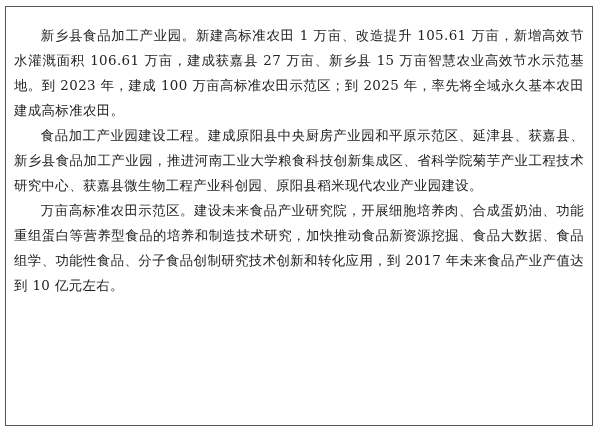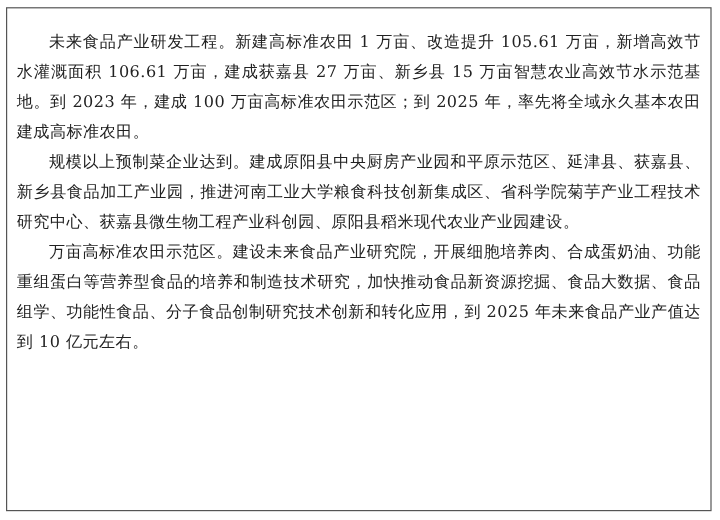--- a/index.html
+++ b/index.html
@@ -14,17 +14,17 @@
   .title .num { margin-left: 3px; margin-right: 12px; font-weight: normal; }
   .content { padding: 16px 8px 0 8px; }
   .para { font-size: 13.4px; line-height: 25px; text-indent: 2em; margin: 0;
           text-align: justify; letter-spacing: 0.4px; }
 </style>
 </head>
 <body>
 
 <div class="box">
   <div class="content">
-    <p class="para"><span>未来食品产业研发工程。</span><span>新建高标准农田 1 万亩、改造提升 105.61 万亩，新增高效节水灌溉面积 106.61 万亩，建成获嘉县 27 万亩、新乡县 15 万亩智慧农业高效节水示范基地。到 2023 年，建成 100 万亩高标准农田示范区；到 2025 年，率先将全域永久基本农田建成高标准农田。</span></p>
-    <p class="para"><span>规模以上预制菜企业达到。</span><span>建成原阳县中央厨房产业园和平原示范区、延津县、获嘉县、新乡县食品加工产业园，推进河南工业大学粮食科技创新集成区、省科学院菊芋产业工程技术研究中心、获嘉县微生物工程产业科创园、原阳县稻米现代农业产业园建设。</span></p>
-    <p class="para"><span>万亩高标准农田示范区。</span><span>建设未来食品产业研究院，开展细胞培养肉、合成蛋奶油、功能重组蛋白等营养型食品的培养和制造技术研究，加快推动食品新资源挖掘、食品大数据、食品组学、功能性食品、分子食品创制研究技术创新和转化应用，到 2025 年未来食品产业产值达到 10 亿元左右。</span></p>
+    <p class="para"><span>新乡县食品加工产业园。</span><span>新建高标准农田 1 万亩、改造提升 105.61 万亩，新增高效节水灌溉面积 106.61 万亩，建成获嘉县 27 万亩、新乡县 15 万亩智慧农业高效节水示范基地。到 2023 年，建成 100 万亩高标准农田示范区；到 2025 年，率先将全域永久基本农田建成高标准农田。</span></p>
+    <p class="para"><span>食品加工产业园建设工程。</span><span>建成原阳县中央厨房产业园和平原示范区、延津县、获嘉县、新乡县食品加工产业园，推进河南工业大学粮食科技创新集成区、省科学院菊芋产业工程技术研究中心、获嘉县微生物工程产业科创园、原阳县稻米现代农业产业园建设。</span></p>
+    <p class="para"><span>万亩高标准农田示范区。</span><span>建设未来食品产业研究院，开展细胞培养肉、合成蛋奶油、功能重组蛋白等营养型食品的培养和制造技术研究，加快推动食品新资源挖掘、食品大数据、食品组学、功能性食品、分子食品创制研究技术创新和转化应用，到 2017 年未来食品产业产值达到 10 亿元左右。</span></p>
   </div>
 </div>
 
 </body></html>

